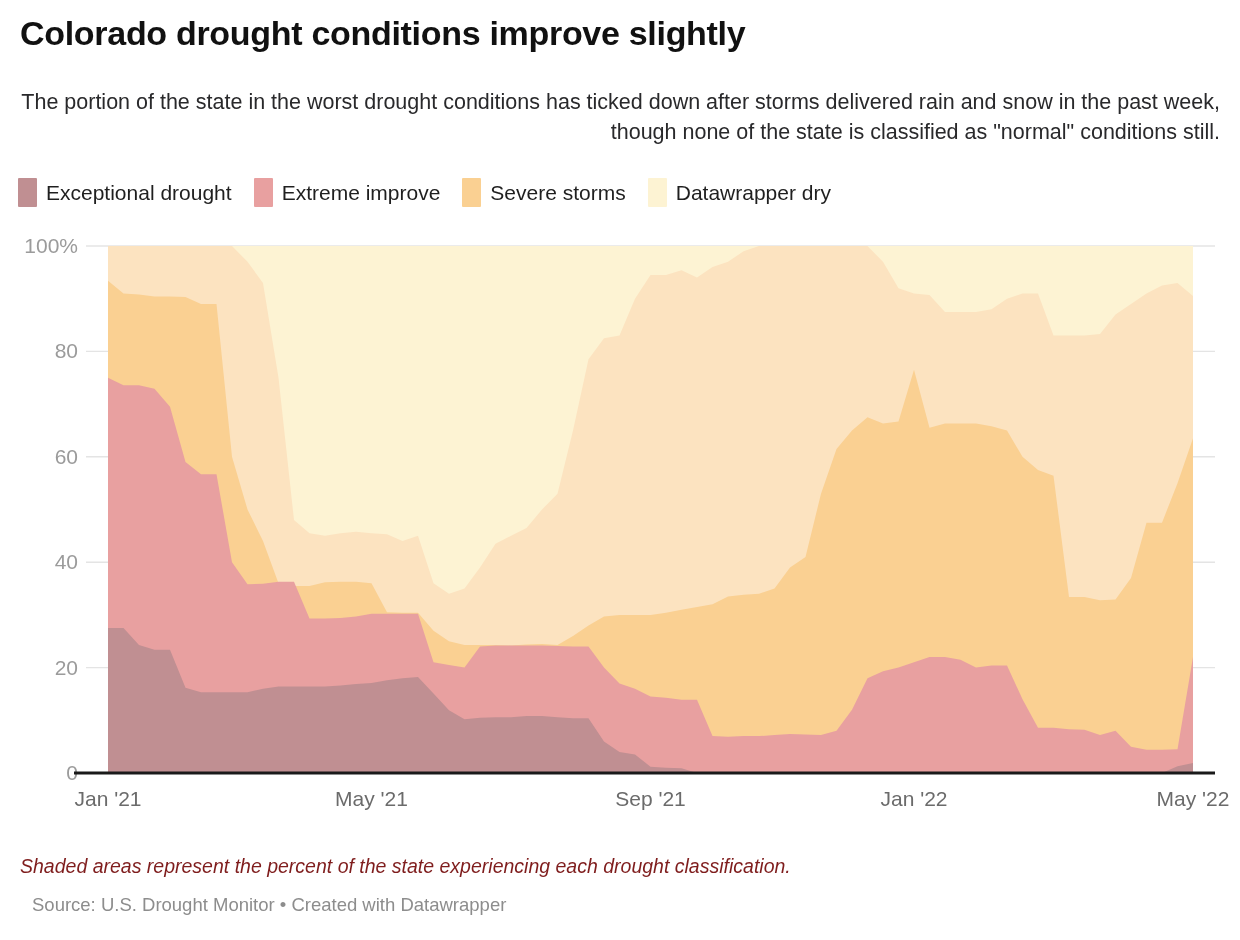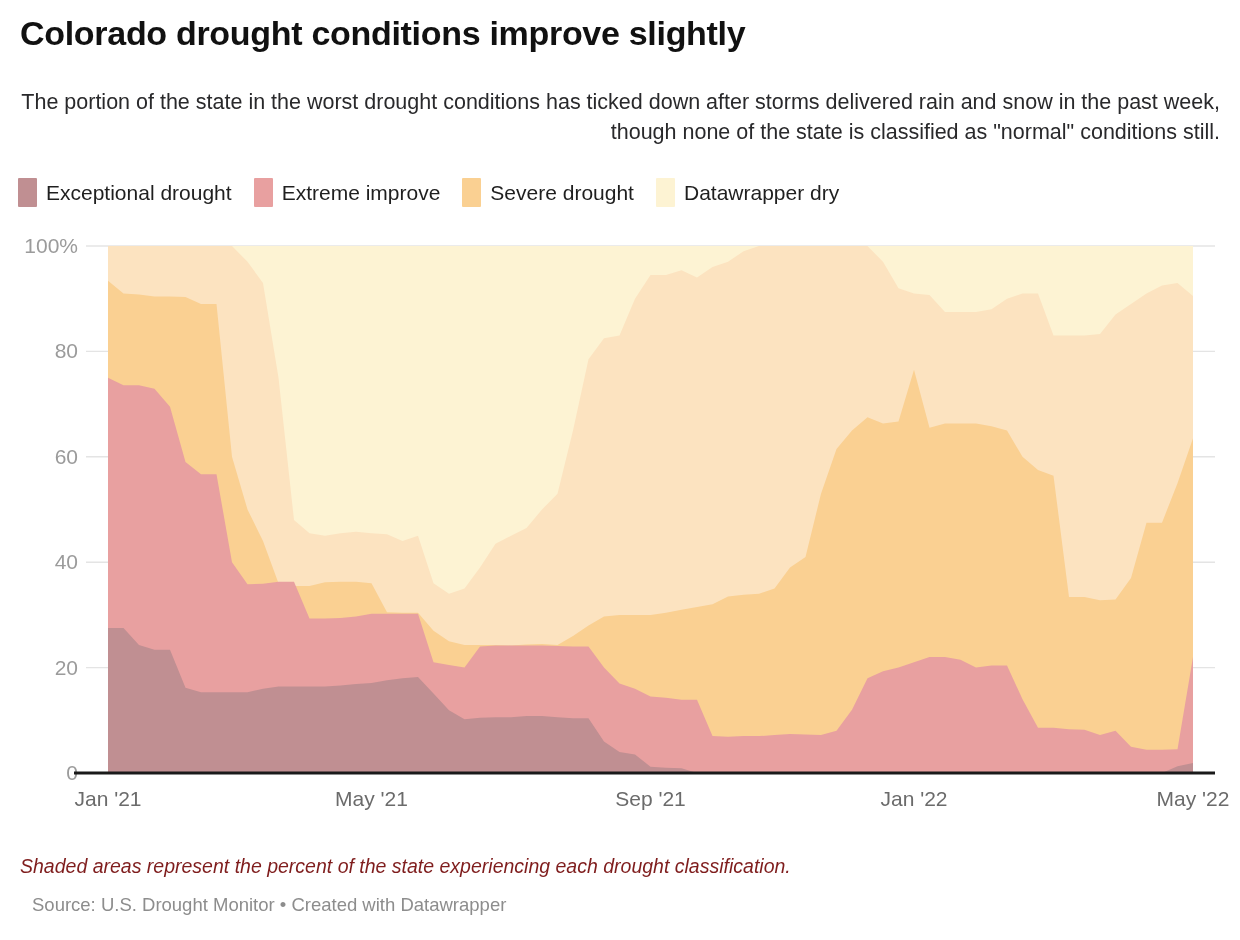--- a/index.html
+++ b/index.html
@@ -130,21 +130,21 @@
       <div class="legend-item">
         <span class="legend-swatch" style="background: rgb(192, 143, 146);"></span>
         <span class="legend-label">Exceptional drought</span>
       </div>
       <div class="legend-item">
         <span class="legend-swatch" style="background: rgb(232, 160, 160);"></span>
         <span class="legend-label">Extreme improve</span>
       </div>
       <div class="legend-item">
         <span class="legend-swatch" style="background: rgb(250, 208, 146);"></span>
-        <span class="legend-label">Severe drought</span>
+        <span class="legend-label">Severe storms</span>
       </div>
       <div class="legend-item">
         <span class="legend-swatch" style="background: rgb(253, 243, 211);"></span>
         <span class="legend-label">Datawrapper dry</span>
       </div>
     </div>
 
   <div class="plot-wrap">
     <svg class="plot" width="1240" height="600" viewBox="0 0 1240 600" id="plot-svg">
         <text x="78" y="552" class="tick-text" text-anchor="end">0</text>

